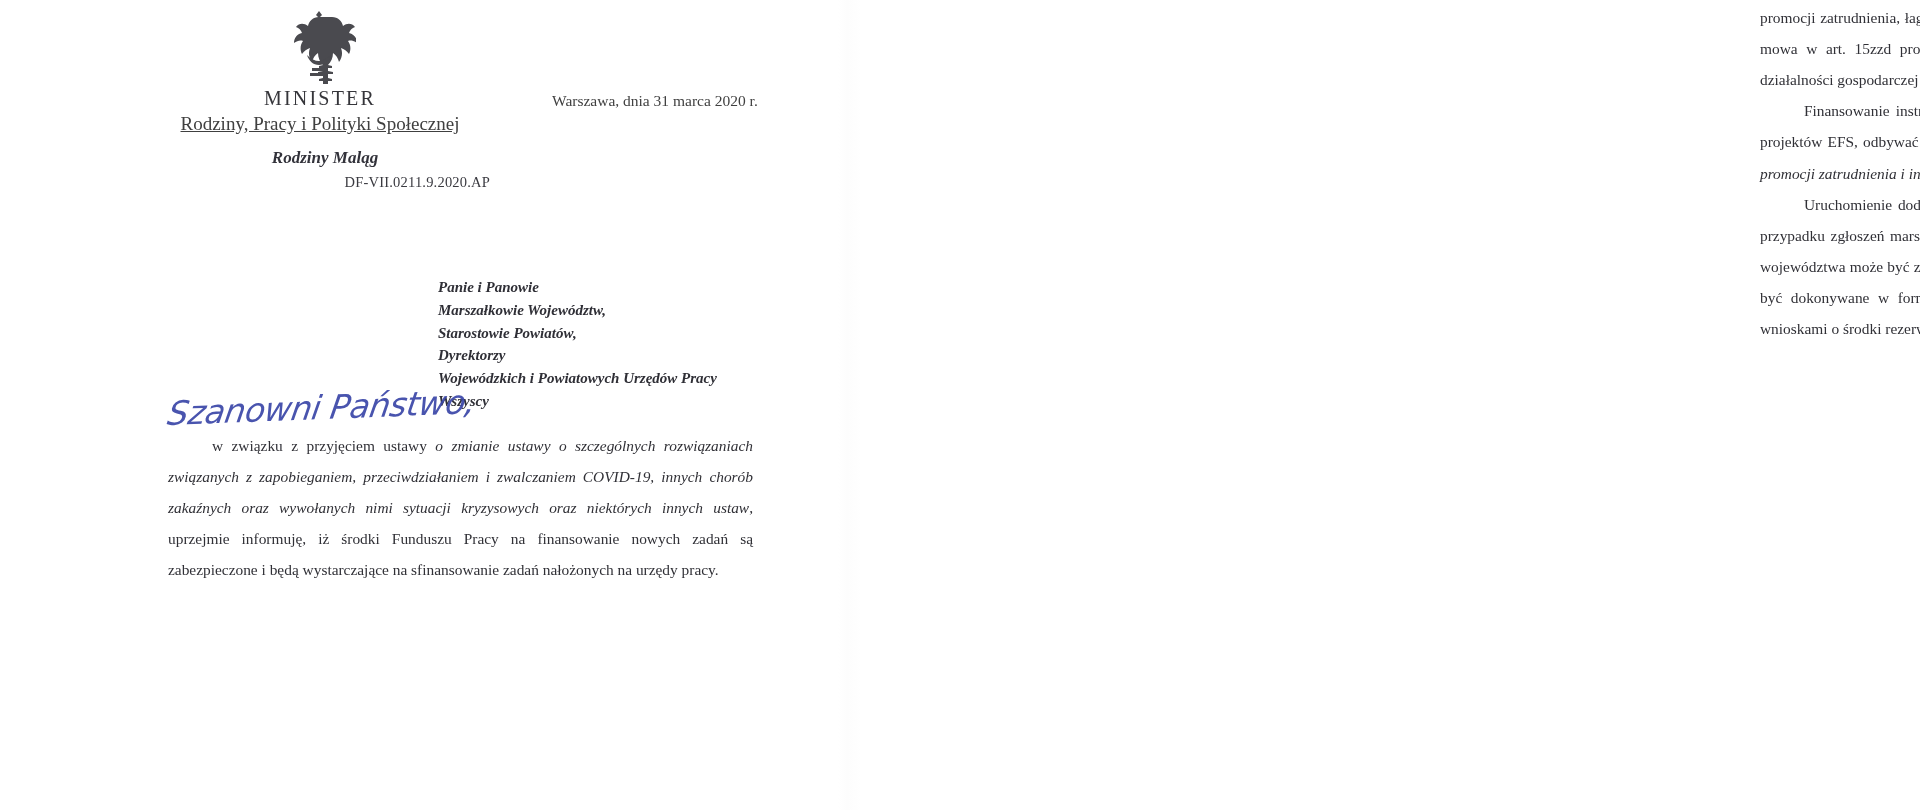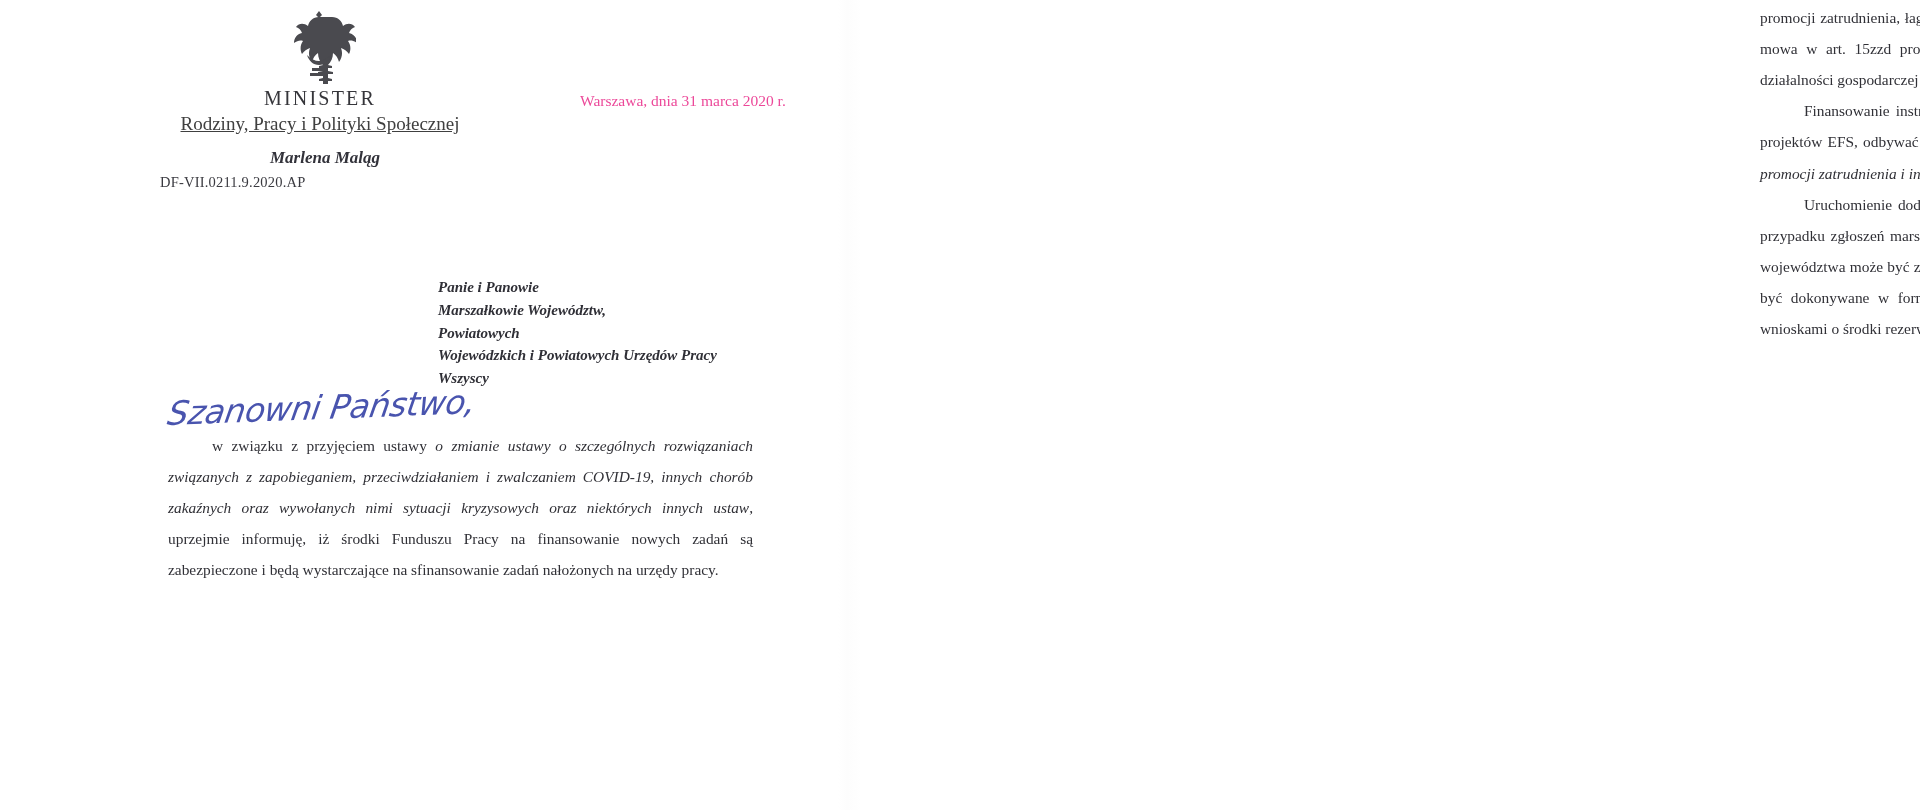--- a/index.html
+++ b/index.html
@@ -69,44 +69,44 @@
     width: 440px;
     text-align: center;
     font-size: 19px;
     color: #404040;
     line-height: 1.1;
     text-decoration: underline;
   }
 
   .place-date {
     position: absolute;
-    left: 580px;
+    left: 552px;
     top: 92px;
     font-size: 15.5px;
-    color: #ec4899;
+    color: #404040;
     white-space: nowrap;
   }
 
   .signer-name {
     position: absolute;
     left: 160px;
     top: 148px;
     width: 330px;
     text-align: center;
     font-style: italic;
     font-weight: bold;
     font-size: 17px;
     color: #32323a;
   }
   .ref-no {
     position: absolute;
     left: 160px;
     top: 174px;
     width: 330px;
-    text-align: left;
+    text-align: right;
     font-size: 14.5px;
     color: #3a3a40;
     letter-spacing: .2px;
   }
 
   .addressee {
     position: absolute;
     left: 438px;
     top: 276px;
     font-style: italic;
@@ -178,27 +178,28 @@
           <path d="M28 65 l18 0 0 3 -18 0z"></path>
         </g>
       </svg>
     </div>
 
     <div class="org-title">MINISTER</div>
     <div class="org-sub">Rodziny, Pracy i Polityki Społecznej</div>
 
     <div class="place-date">Warszawa, dnia 31 marca 2020 r.</div>
 
-    <div class="signer-name">Marlena Maląg</div>
+    <div class="signer-name">Rodziny Maląg</div>
     <div class="ref-no">DF-VII.0211.9.2020.AP</div>
 
     <div class="addressee">
       <div>Panie i Panowie</div>
       <div>Marszałkowie Województw,</div>
-      <div>Powiatowych</div>
+      <div>Starostowie Powiatów,</div>
+      <div>Dyrektorzy</div>
       <div>Wojewódzkich i Powiatowych Urzędów Pracy</div>
       <div class="u">Wszyscy</div>
     </div>
 
     <div class="hand hand-salutation">Szanowni Państwo,</div>
 
     <div class="body-col left-col">
       <p class="indent"><span>w związku z przyjęciem ustawy </span><i>o zmianie ustawy o szczególnych rozwiązaniach związanych z zapobieganiem, przeciwdziałaniem i zwalczaniem COVID-19, innych chorób zakaźnych oraz wywołanych nimi sytuacji kryzysowych oraz niektórych innych ustaw</i><span>, uprzejmie informuję, iż środki Funduszu Pracy na finansowanie nowych zadań są zabezpieczone i będą wystarczające na sfinansowanie zadań nałożonych na urzędy pracy.</span></p>
     </div>
 

